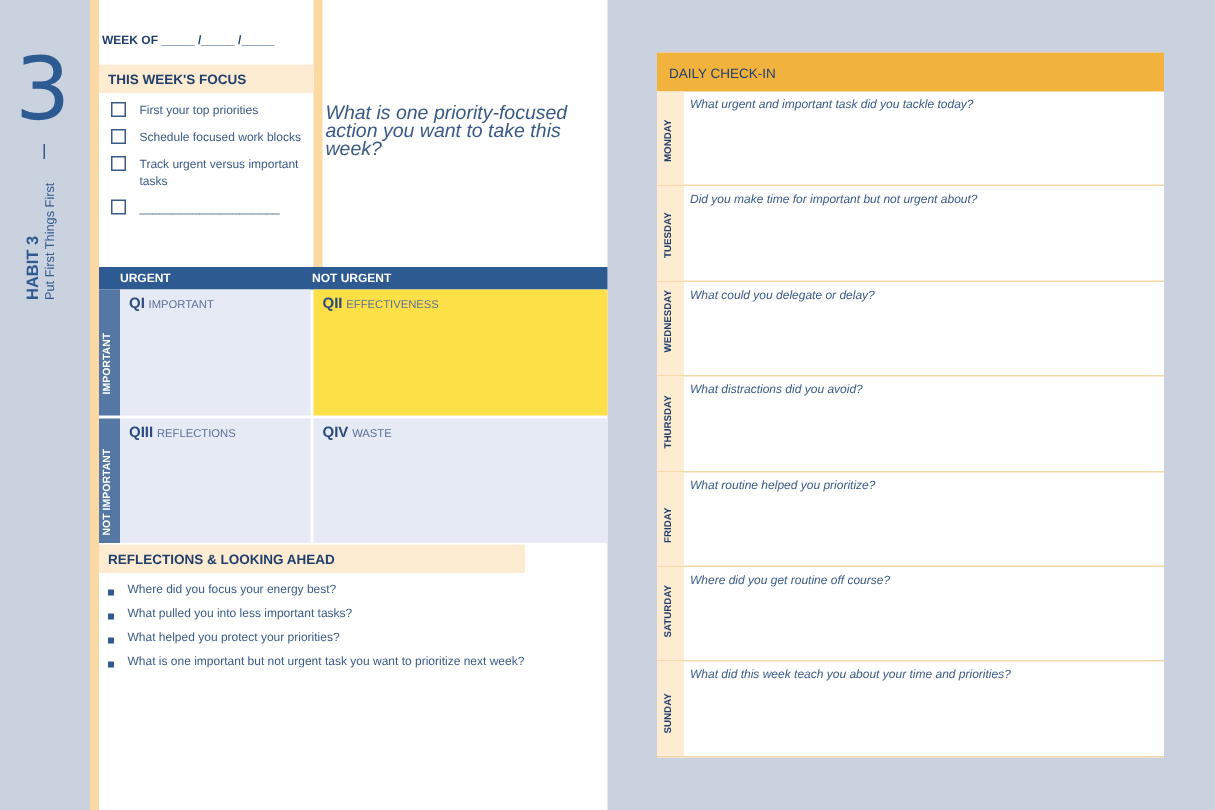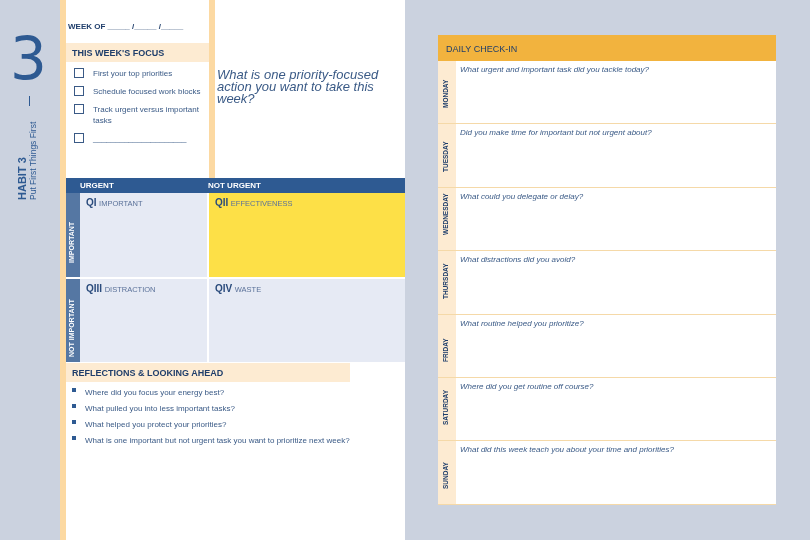--- a/index.html
+++ b/index.html
@@ -19,21 +19,21 @@
 .cb{width:10px;height:10px;border:1px solid #3a5a86;margin-right:9px;flex-shrink:0}
 .goalq{position:absolute;left:151px;top:69px;width:170px;font-size:13px;font-style:italic;color:#3a5a86;line-height:12px}
 .mx{position:absolute;left:0;top:178px;width:339px}
 .mxh{height:15px;background:#2e5a92;display:flex;color:#fff;font-size:8px;font-weight:bold}
 .q{position:absolute;background:#e6eaf4;font-size:9px;color:#2a4b7c;padding:4px 0 0 6px}
 .q b{font-size:10px}
 .q span{font-size:7.5px;color:#5a7199}
 .rl{position:absolute;left:0;width:14px;background:#5577a3;color:#fff;font-size:7px;font-weight:bold}
 .rl span{position:absolute;left:2px;white-space:nowrap;transform:rotate(-90deg);transform-origin:left top}
 .refl{position:absolute;left:6px;top:388px}
-.rf{font-size:8px;color:#3a5a86;margin-bottom:7px;display:flex;align-items:flex-start}
+.rf{font-size:8px;color:#3a5a86;margin-bottom:7px;display:flex;align-items:flex-end}
 .sq{width:4px;height:4px;background:#2e5a92;margin-right:9px}
 .dc{position:absolute;left:438px;top:35px;width:338px;height:470px;background:#fff}
 .dch{height:26px;background:#f2b33e;font-size:9px;color:#1f3e6b;padding:9px 0 0 8px}
 .day{position:relative;height:63.4px;border-bottom:1px solid #f5d9a8;display:flex}
 .dl{width:18px;background:#fdebd2;position:relative}
 .dl span{position:absolute;left:4px;bottom:8px;transform:rotate(-90deg);transform-origin:left top;font-size:6.5px;font-weight:bold;color:#1f3e6b;white-space:nowrap;transform:translateY(0) rotate(-90deg)}
 .dq{font-size:8px;font-style:italic;color:#3a5a86;padding:4px 0 0 4px}
 </style>
 </head>
 <body>
@@ -79,21 +79,21 @@
   </div>
  </div>
  <div class="rl" style="top:193px;height:84px">
       <span style="top:70px">IMPORTANT</span>
     </div>
  <div class="rl" style="top:279px;height:83px">
       <span style="top:78px">NOT IMPORTANT</span>
     </div>
  <div class="q" style="left:14px;top:193px;width:127px;height:84px"><b>QI</b> <span>IMPORTANT</span></div>
  <div class="q" style="left:143px;top:193px;width:196px;height:84px;background:#fde047"><b>QII</b> <span>EFFECTIVENESS</span></div>
- <div class="q" style="left:14px;top:279px;width:127px;height:83px"><b>QIII</b> <span>DISTRACTION</span></div>
+ <div class="q" style="left:14px;top:279px;width:127px;height:83px"><b>QIII</b> <span>REFLECTIONS</span></div>
  <div class="q" style="left:143px;top:279px;width:196px;height:83px"><b>QIV</b> <span>WASTE</span></div>
 
  <div class="hdr" style="left:0;top:363px;width:284px">REFLECTIONS &amp; LOOKING AHEAD</div>
  <div class="refl">
   <div class="rf">
         <span class="sq"></span>
         <span>Where did you focus your energy best?</span>
       </div>
   <div class="rf">
         <span class="sq"></span>

